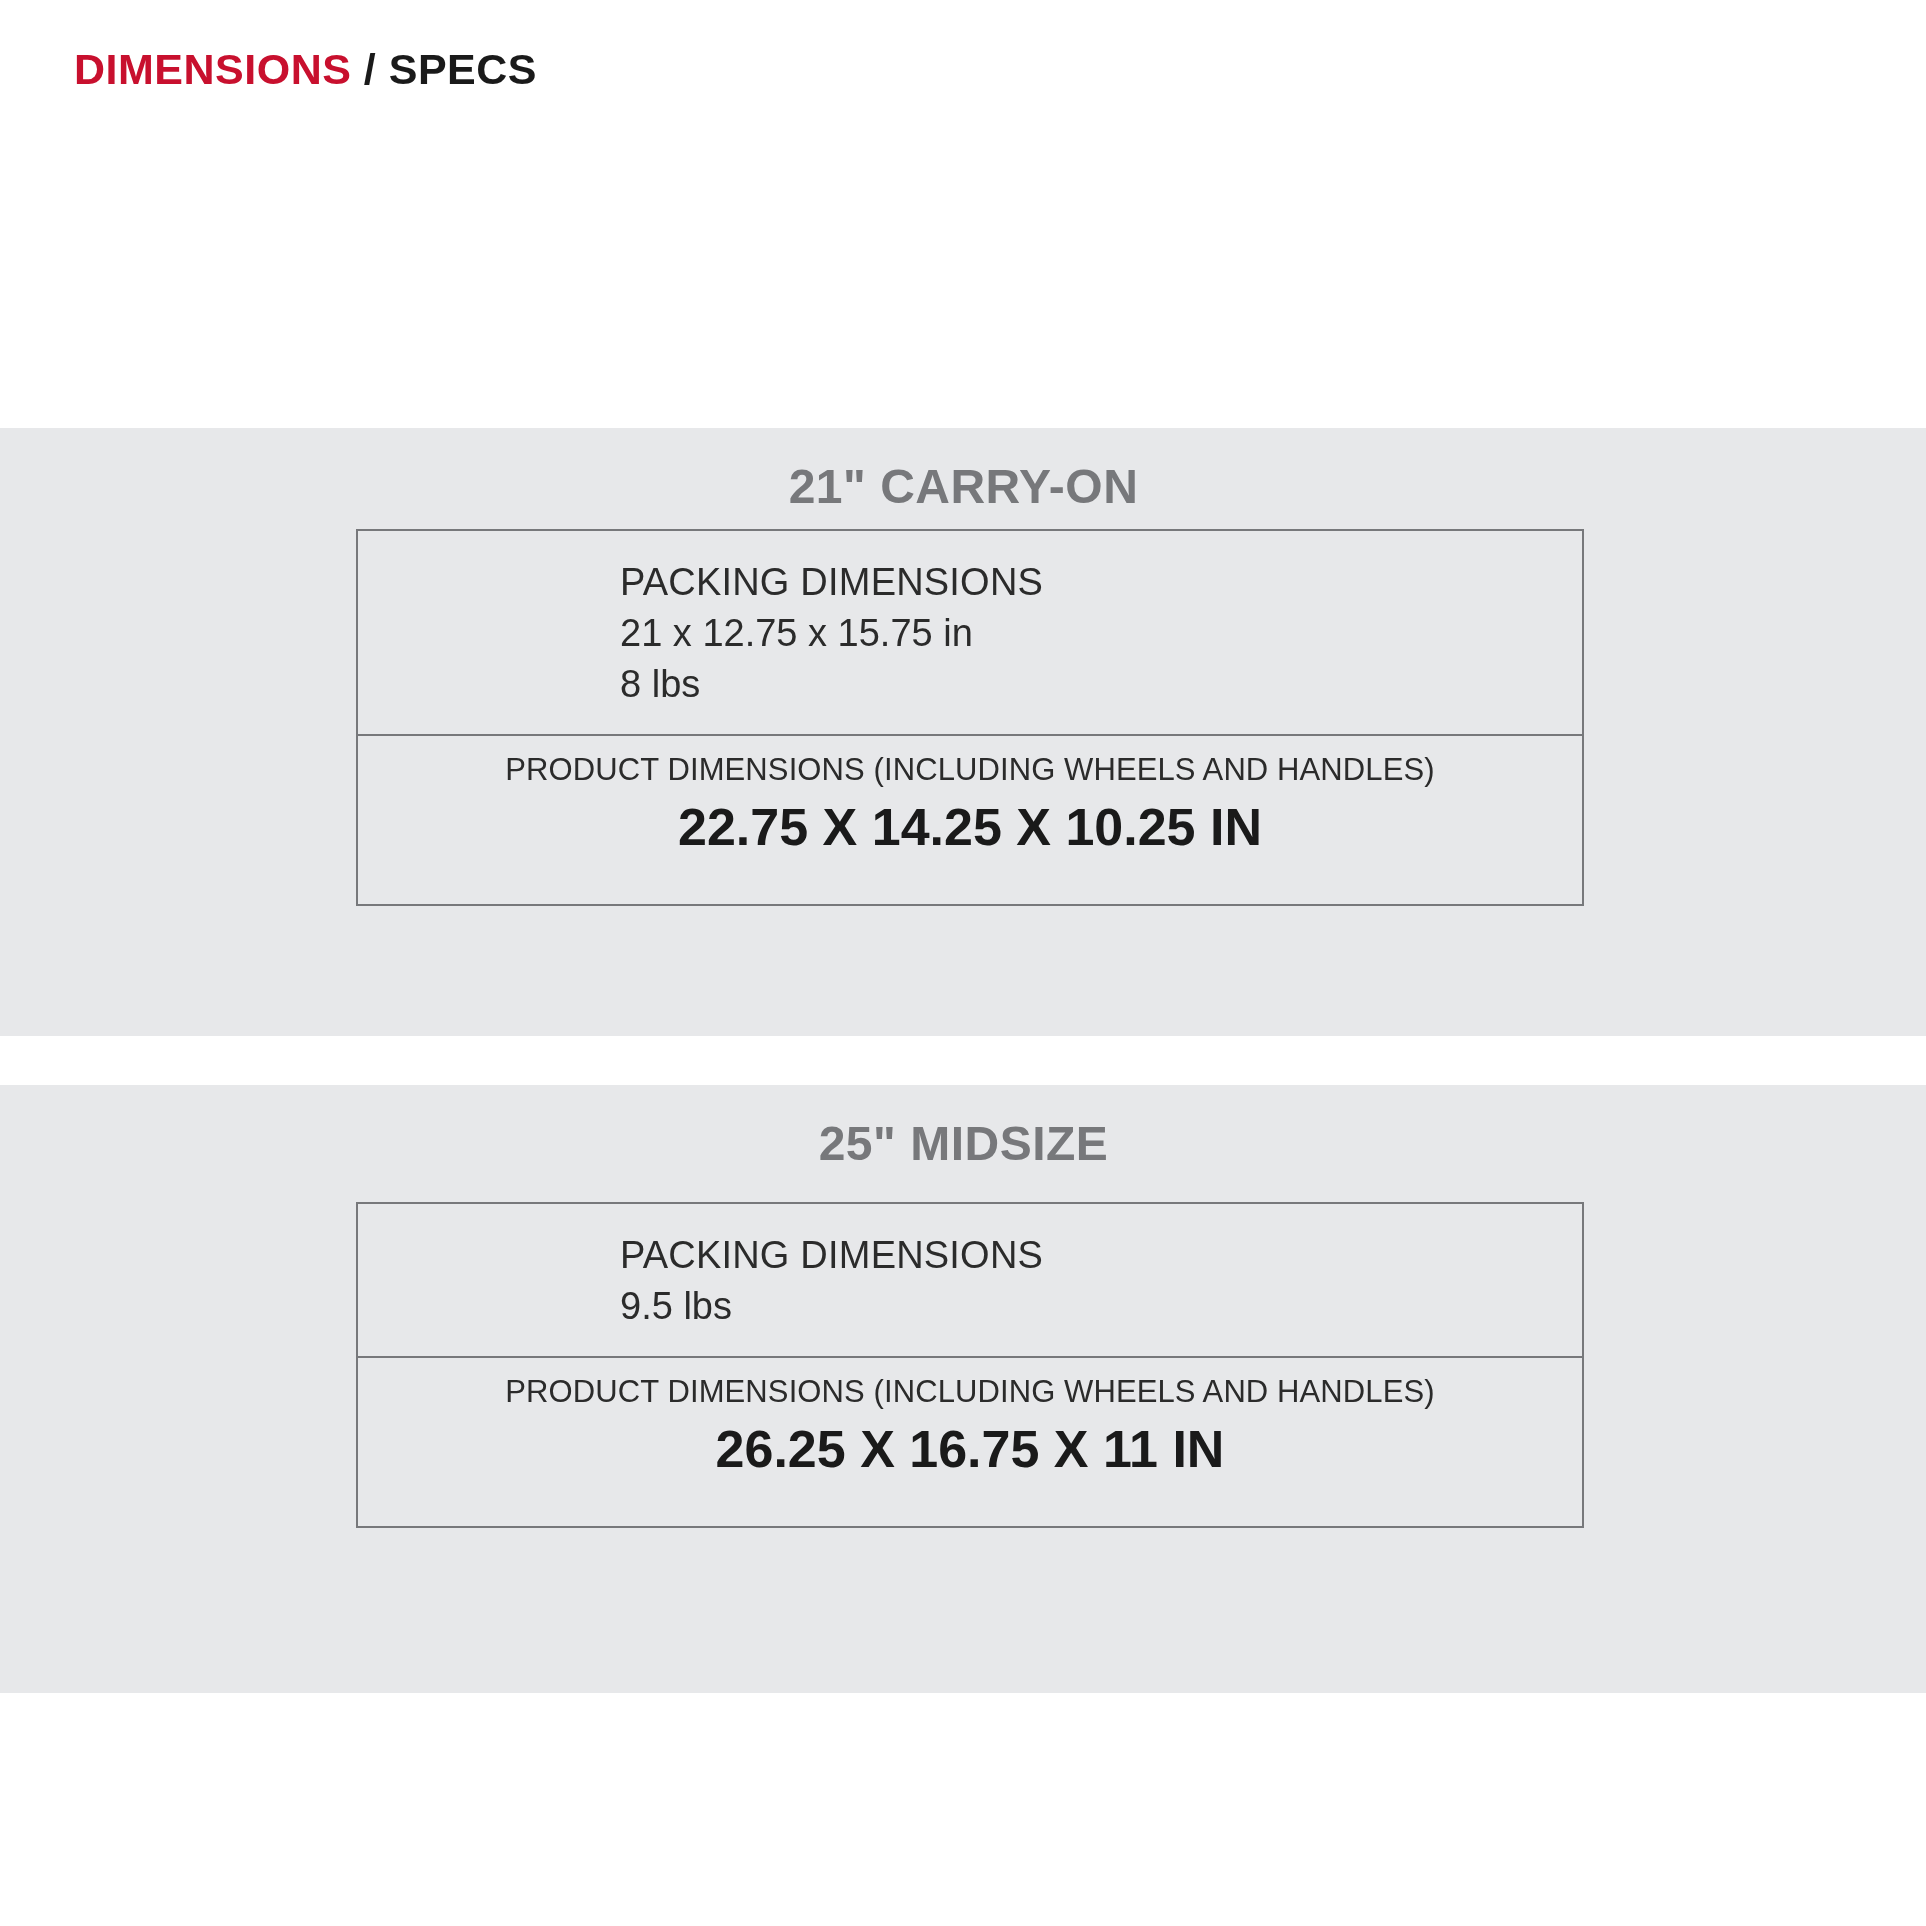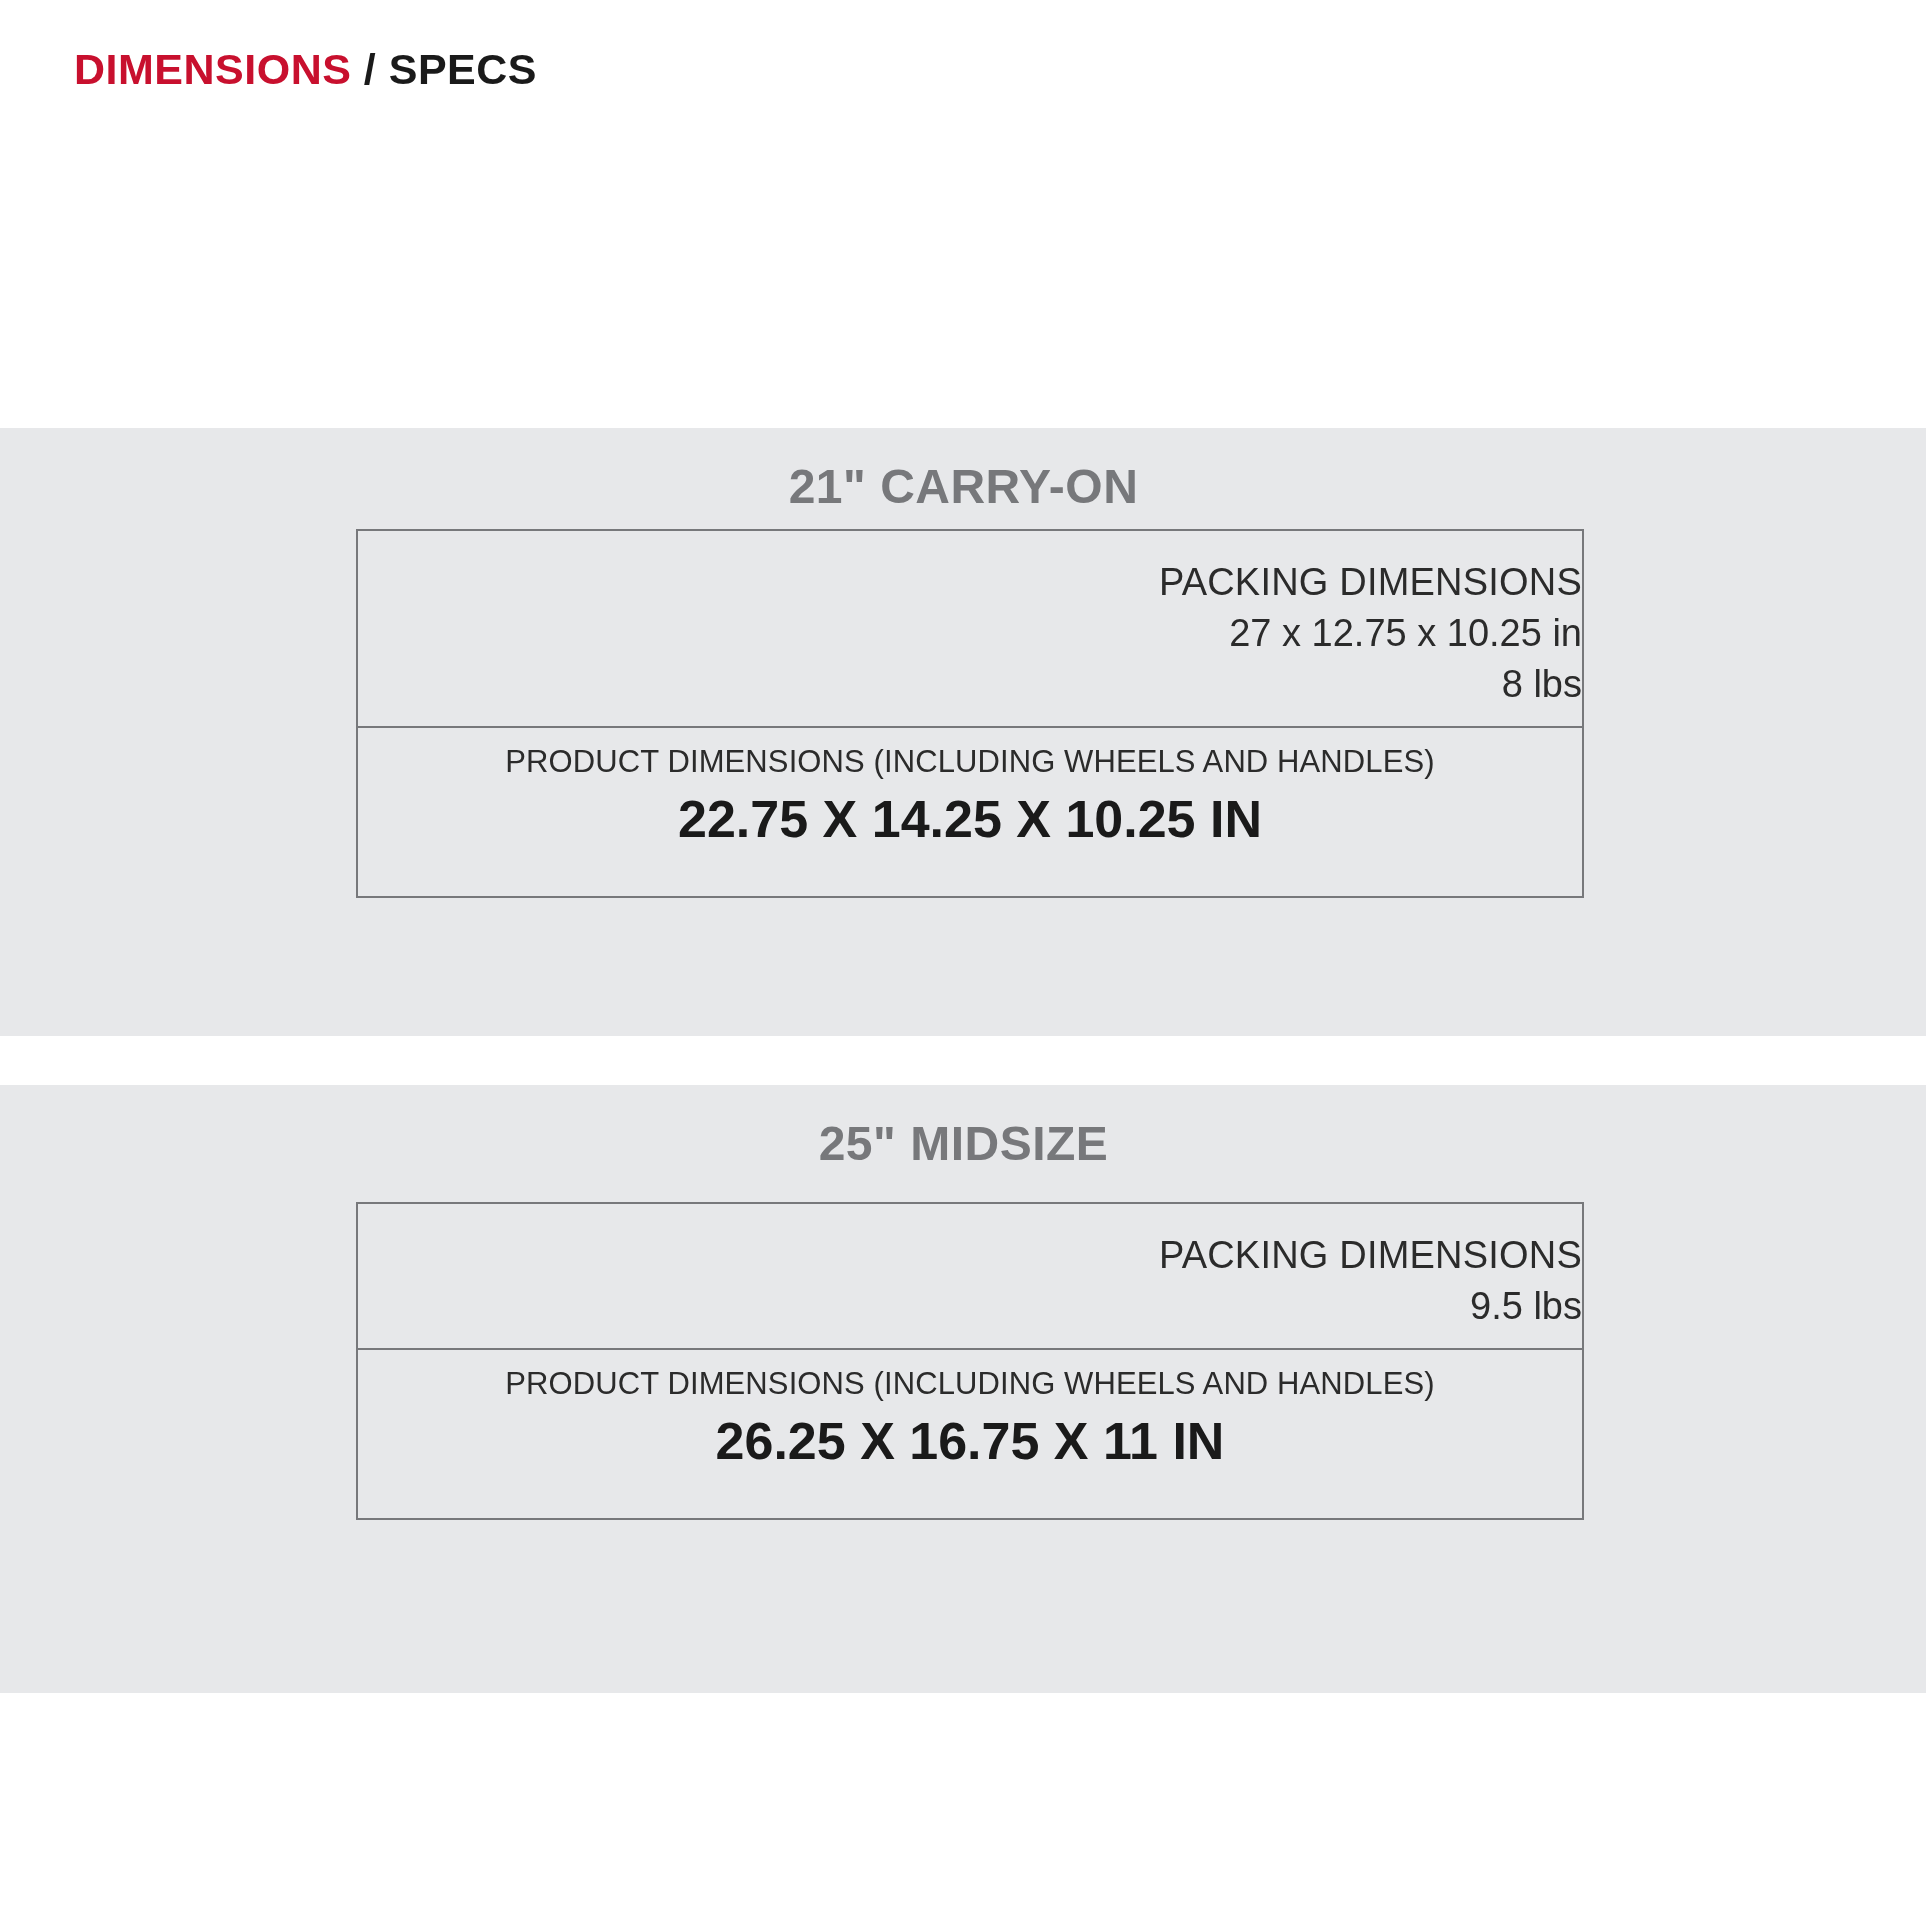--- a/index.html
+++ b/index.html
@@ -59,23 +59,22 @@
     position: absolute;
     left: 356px;
     width: 1228px;
     border: 2px solid #77787b;
     box-sizing: border-box;
   }
   .band-carryon .spec-box { top: 101px; }
   .band-midsize .spec-box { top: 117px; }
 
   .packing {
-    padding: 26px 0 16px 0;
+    padding: 26px 0 24px 0;
     border-bottom: 2px solid #77787b;
-    text-align: right;
   }
   .packing-line {
     color: #2b2b2b;
     font-size: 38px;
     line-height: 1.34;
     padding-left: 262px;
     white-space: nowrap;
   }
   .packing-line.label { letter-spacing: 0.2px; }
 
@@ -107,21 +106,21 @@
   <div class="header">
     <span class="accent">DIMENSIONS</span><span class="sep"> / </span><span class="sub">SPECS</span>
   </div>
 
   <div class="band band-carryon">
     <div class="band-title">21" CARRY-ON</div>
 
     <div class="spec-box">
       <div class="packing">
         <div class="packing-line label">PACKING DIMENSIONS</div>
-        <div class="packing-line">27 x 12.75 x 10.25 in</div>
+        <div class="packing-line">21 x 12.75 x 15.75 in</div>
         <div class="packing-line">8 lbs</div>
       </div>
       <div class="product">
         <div class="product-label">PRODUCT DIMENSIONS (INCLUDING WHEELS AND HANDLES)</div>
         <div class="product-value">22.75 X 14.25 X 10.25 IN</div>
       </div>
     </div>
   </div>
 
   <div class="band band-midsize">

